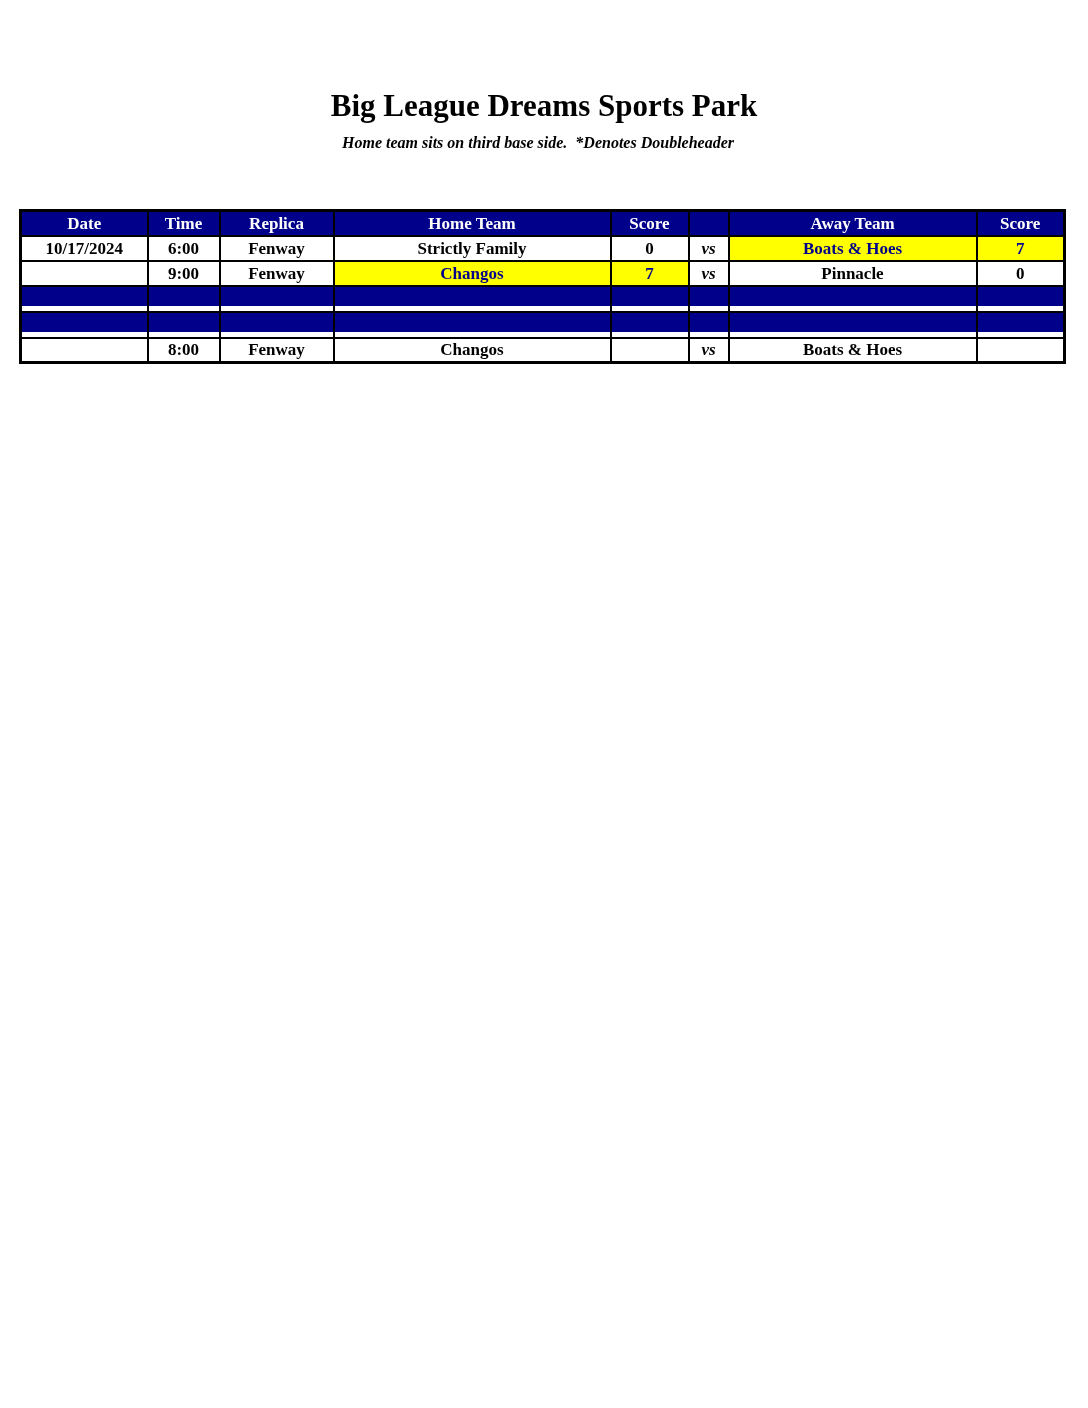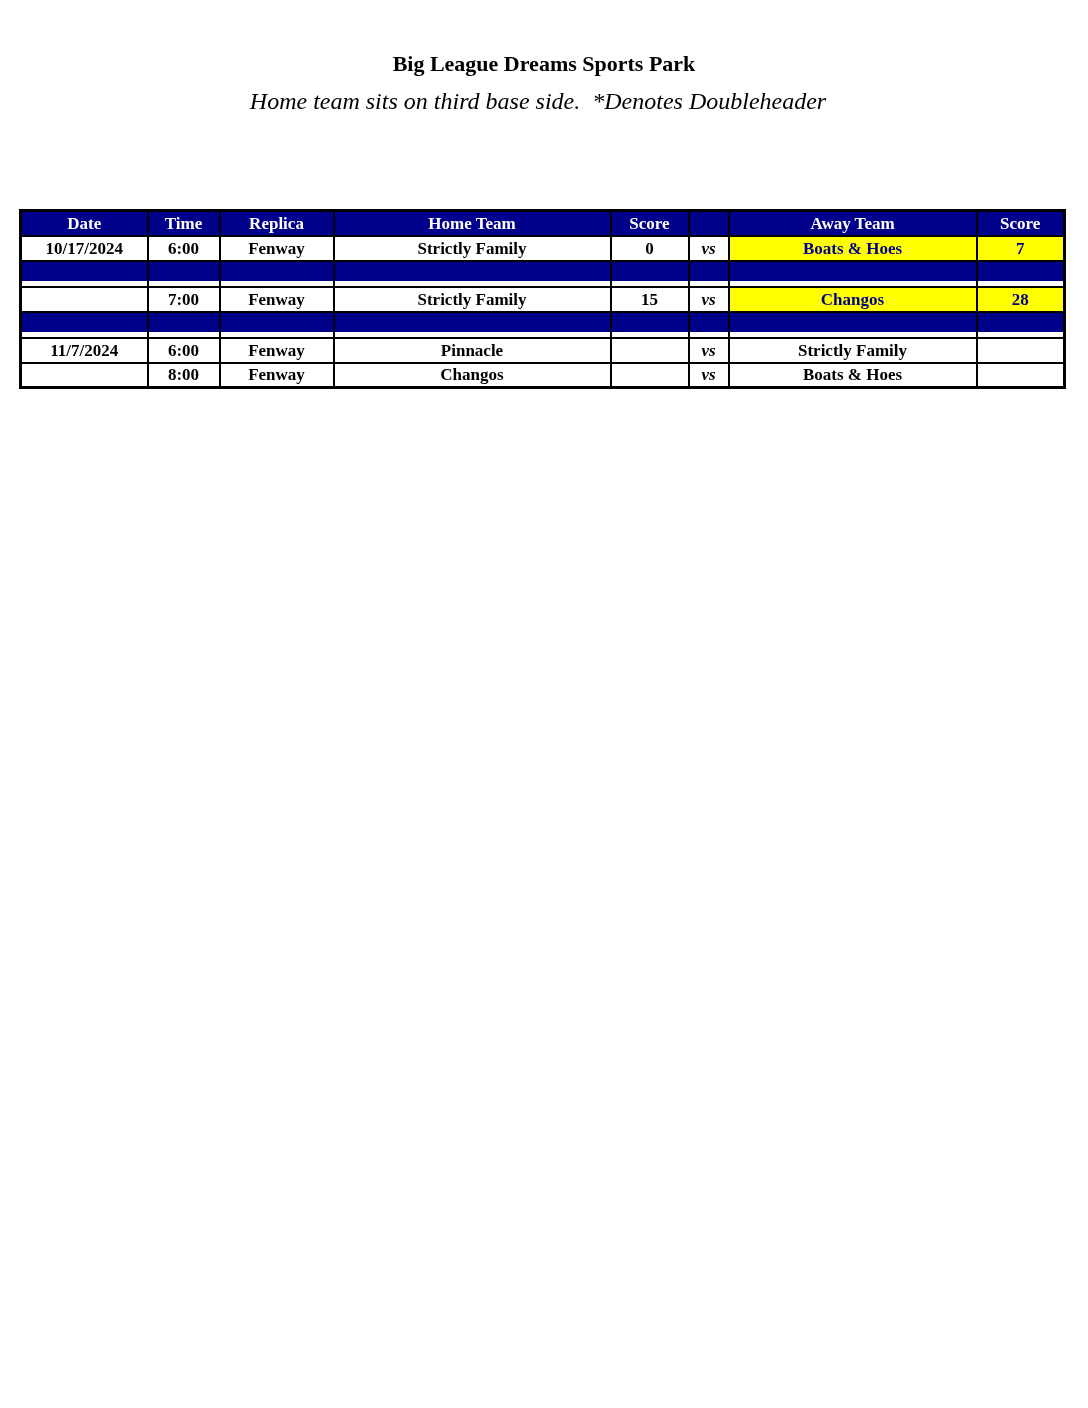--- a/index.html
+++ b/index.html
@@ -9,36 +9,36 @@
     width: 1088px;
     height: 1408px;
     background: #ffffff;
     font-family: "Liberation Serif", "DejaVu Serif", serif;
     color: #000;
     overflow: hidden;
   }
   .titles { text-align: center; }
   h1.title {
     margin: 0;
-    padding-top: 46px;
-    font-size: 22px;
+    padding-top: 88px;
+    font-size: 31px;
     line-height: 36px;
     font-weight: bold;
   }
   h2.subtitle {
     margin: 6px 0 0 0;
     font-size: 24px;
     line-height: 28px;
     font-weight: bold;
   }
   p.note {
     margin: 8px 12px 0 0;
-    font-size: 24px;
+    font-size: 16px;
     line-height: 22px;
-    font-weight: normal;
+    font-weight: bold;
     font-style: italic;
     white-space: pre-wrap;
   }
   table.schedule {
     position: absolute;
     left: 19px;
     top: 209px;
     width: 1044px;
     border-collapse: collapse;
     table-layout: fixed;
@@ -108,58 +108,48 @@
         <tr>
           <td>10/17/2024</td>
           <td>6:00</td>
           <td>Fenway</td>
           <td>Strictly Family</td>
           <td>0</td>
           <td class="vs">vs</td>
           <td class="hl">Boats &amp; Hoes</td>
           <td class="hl">7</td>
         </tr>
-        <tr class="sep">
-          <td></td>
-          <td></td>
-          <td></td>
-          <td></td>
-          <td></td>
-          <td></td>
-          <td></td>
-          <td></td>
-        </tr>
         <tr>
           <td></td>
-          <td>7:00</td>
+          <td>9:00</td>
           <td>Fenway</td>
-          <td>Strictly Family</td>
-          <td>15</td>
+          <td class="hl">Changos</td>
+          <td class="hl">7</td>
           <td class="vs">vs</td>
-          <td class="hl">Changos</td>
-          <td class="hl">28</td>
+          <td>Pinnacle</td>
+          <td>0</td>
         </tr>
         <tr class="sep">
           <td></td>
           <td></td>
           <td></td>
           <td></td>
           <td></td>
           <td></td>
           <td></td>
           <td></td>
         </tr>
-        <tr>
-          <td>11/7/2024</td>
-          <td>6:00</td>
-          <td>Fenway</td>
-          <td>Pinnacle</td>
+        <tr class="sep">
           <td></td>
-          <td class="vs">vs</td>
-          <td>Strictly Family</td>
+          <td></td>
+          <td></td>
+          <td></td>
+          <td></td>
+          <td></td>
+          <td></td>
           <td></td>
         </tr>
         <tr>
           <td></td>
           <td>8:00</td>
           <td>Fenway</td>
           <td>Changos</td>
           <td></td>
           <td class="vs">vs</td>
           <td>Boats &amp; Hoes</td>

